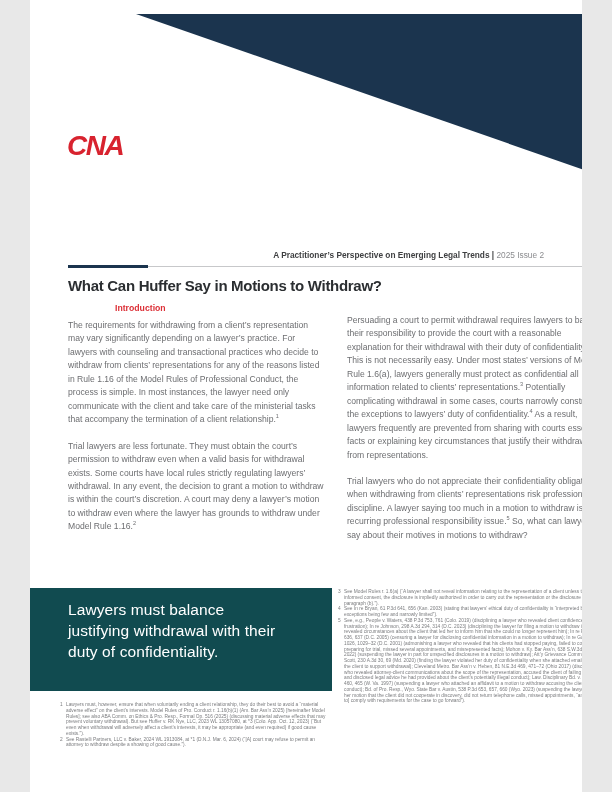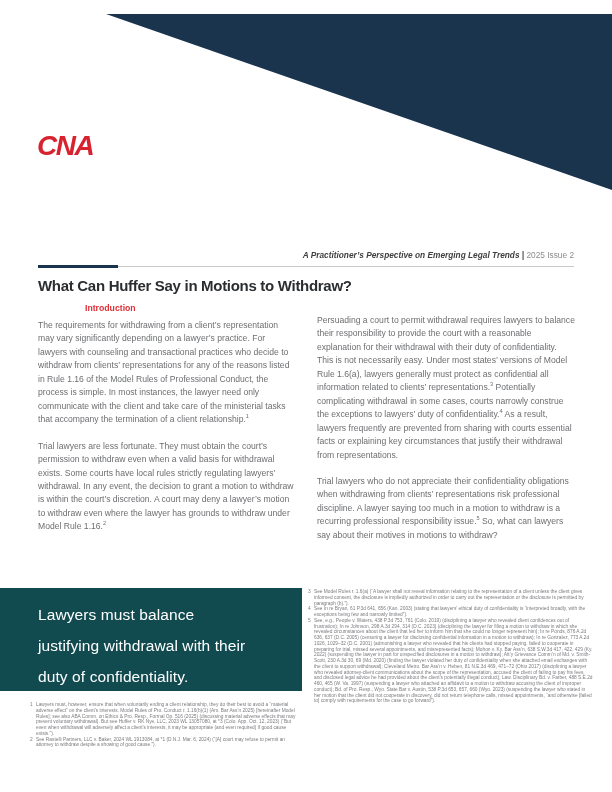--- a/index.html
+++ b/index.html
@@ -1,47 +1,47 @@
 <!DOCTYPE html>
 <html><head>
 <meta charset="utf-8">
 <style>
   html,body{margin:0;padding:0;background:#e8e8e8;}
-  .page{position:relative;width:612px;height:792px;background:#ffffff;overflow:hidden;
+  .page{position:relative;width:552px;height:792px;background:#ffffff;overflow:hidden;
         font-family:"Liberation Sans",sans-serif;margin:0 auto;}
 
   .triangle{position:absolute;inset:0;background:#1b344e;
             clip-path:polygon(106px 14px,612px 14px,612px 190px);}
 
   .logo{position:absolute;left:37px;top:130px;font-size:28px;font-weight:800;
         font-style:italic;color:#d8232f;letter-spacing:-1.5px;}
 
   .masthead{position:absolute;left:38px;top:200px;font-size:23.5px;color:#5b5c5e;
             letter-spacing:0.2px;white-space:nowrap;}
   .masthead .in{color:#1e3a5c;font-weight:700;}
   .masthead .reg{font-size:9px;vertical-align:super;}
 
   .tagline{position:absolute;right:38px;top:250px;font-size:8.3px;color:#8b8c8f;white-space:nowrap;}
-  .tagline .bold{color:#3e3f41;font-weight:700;font-style:italic;}
+  .tagline .bold{color:#3e3f41;font-weight:700;}
 
   .rule{position:absolute;left:38px;top:266px;width:536px;height:1px;background:#c7c8ca;}
   .rule-accent{position:absolute;left:38px;top:265px;width:80px;height:3px;background:#1b344e;}
 
   .h1{position:absolute;left:38px;top:277px;font-size:15px;font-weight:700;color:#2b2e31;
       letter-spacing:-0.3px;white-space:nowrap;}
 
   .cols{position:absolute;left:38px;top:303px;width:537px;display:flex;gap:21px;}
   .col{width:258px;}
   .col-right{margin-top:11px;}
   .intro{color:#dc2f36;font-weight:700;font-size:8.7px;margin:0 0 6px 0;padding-left:47px;}
   .col p{margin:0 0 13px 0;font-size:8.6px;line-height:13.45px;color:#6d6e71;}
   .col sup{font-size:5.6px;line-height:0;}
 
   .quote{position:absolute;left:0;top:588px;width:302px;height:103px;background:#114b50;}
-  .quote-text{margin:11px 14px 0 38px;font-size:15.5px;line-height:31px;color:#ffffff;
+  .quote-text{margin:11px 14px 0 38px;font-size:15.5px;line-height:21px;color:#ffffff;
               white-space:pre-line;letter-spacing:0.1px;}
 
   .fns{position:absolute;font-size:4.8px;line-height:5.75px;color:#7b7c7f;}
   .fns-left{left:30px;top:702px;width:268px;}
   .fns-right{left:308px;top:589px;width:285px;}
   .fn{display:flex;}
   .fn-num{flex:none;width:6px;}
   .fn-text{flex:1;}
 </style>
 </head>

